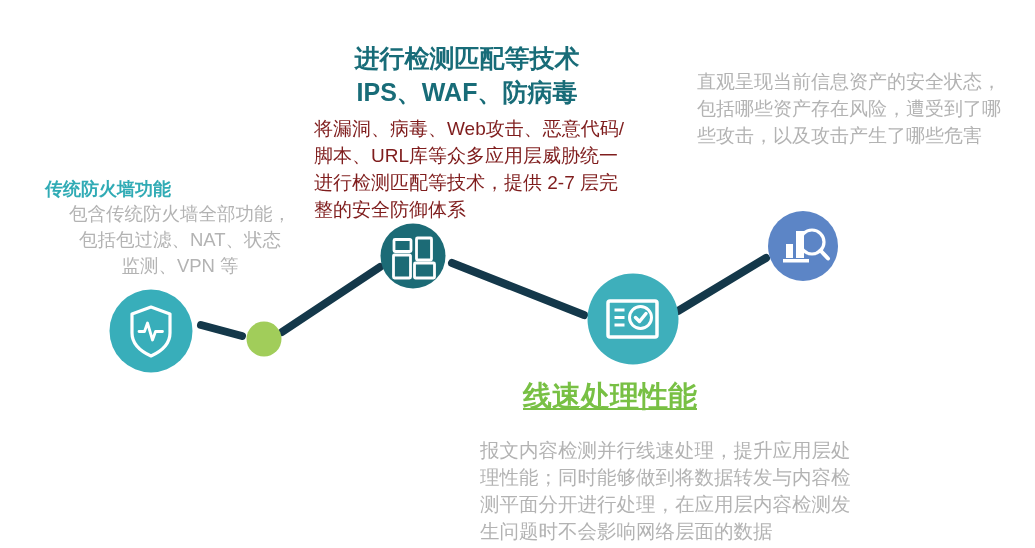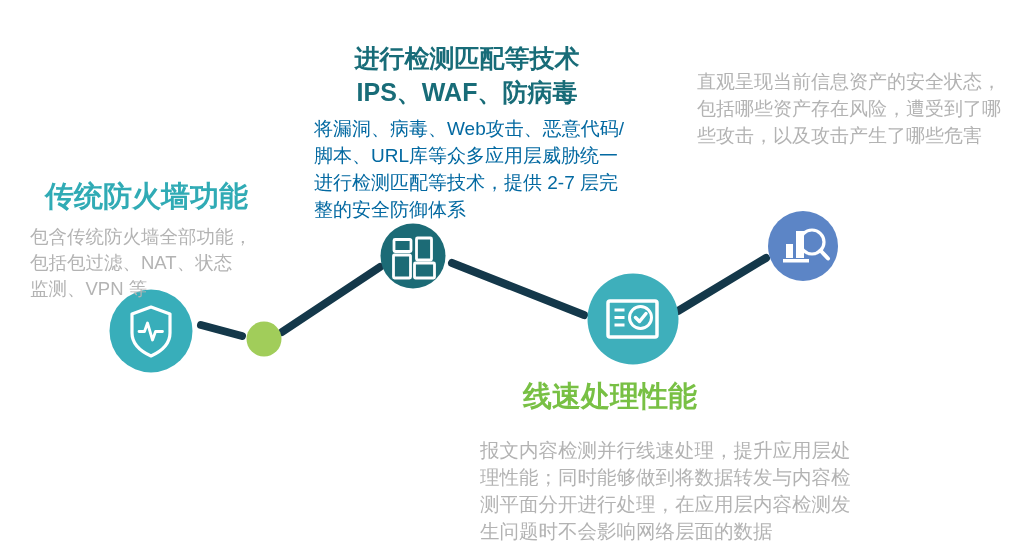--- a/index.html
+++ b/index.html
@@ -18,22 +18,22 @@
     line-height:1.3;
   }
   .section p{
     margin:0;padding:0;
     color:#b3b3b3;
     white-space:pre-line;
   }
   .section{position:absolute;}
   
   .s1{left:30px;top:178px;width:300px;}
-  .s1 h2{font-size:29px;padding-left:15px;}
-  .s1 p{font-size:18.5px;line-height:26px;margin-top:8px;}
+  .s1 h2{font-size:18px;padding-left:15px;}
+  .s1 p{font-size:18.5px;line-height:26px;margin-top:0;text-align:center;}
   
   .s2{left:314px;top:41px;width:330px;}
   .s2 h2{font-size:25px;line-height:34px;text-align:center;width:306px;}
   .s2 p{font-size:19px;line-height:27px;margin-top:6px;}
   
   .s3{left:697px;top:58px;width:320px;}
   .s3 h2{font-size:31px;text-align:center;width:320px;}
   .s3 p{font-size:19px;line-height:27px;margin-top:10px;}
   
   .s4{left:480px;top:378px;width:400px;}
@@ -97,33 +97,33 @@
   <div class="section s1">
     <h2 style="color: rgb(48, 171, 181);">传统防火墙功能</h2>
     <p style="color: rgb(179, 179, 179);">包含传统防火墙全部功能，
 包括包过滤、NAT、状态
 监测、VPN 等</p>
   </div>
 
   <div class="section s2">
     <h2 style="color: rgb(24, 108, 120);">进行检测匹配等技术
 IPS、WAF、防病毒</h2>
-    <p style="color: #0369a1;">将漏洞、病毒、Web攻击、恶意代码/
+    <p style="color: #7f1d1d;">将漏洞、病毒、Web攻击、恶意代码/
 脚本、URL库等众多应用层威胁统一
 进行检测匹配等技术，提供 2-7 层完
 整的安全防御体系</p>
   </div>
 
   <div class="section s3">
     <p style="color: rgb(179, 179, 179);">直观呈现当前信息资产的安全状态，
 包括哪些资产存在风险，遭受到了哪
 些攻击，以及攻击产生了哪些危害</p>
   </div>
 
   <div class="section s4">
-    <h2 style="color: rgb(120, 192, 68);">线速处理性能</h2>
+    <h2 style="color: rgb(120, 192, 68); text-decoration: underline;">线速处理性能</h2>
     <p style="color: rgb(179, 179, 179);">报文内容检测并行线速处理，提升应用层处
 理性能；同时能够做到将数据转发与内容检
 测平面分开进行处理，在应用层内容检测发
 生问题时不会影响网络层面的数据</p>
   </div>
 
 </div>
 
 </body></html>

